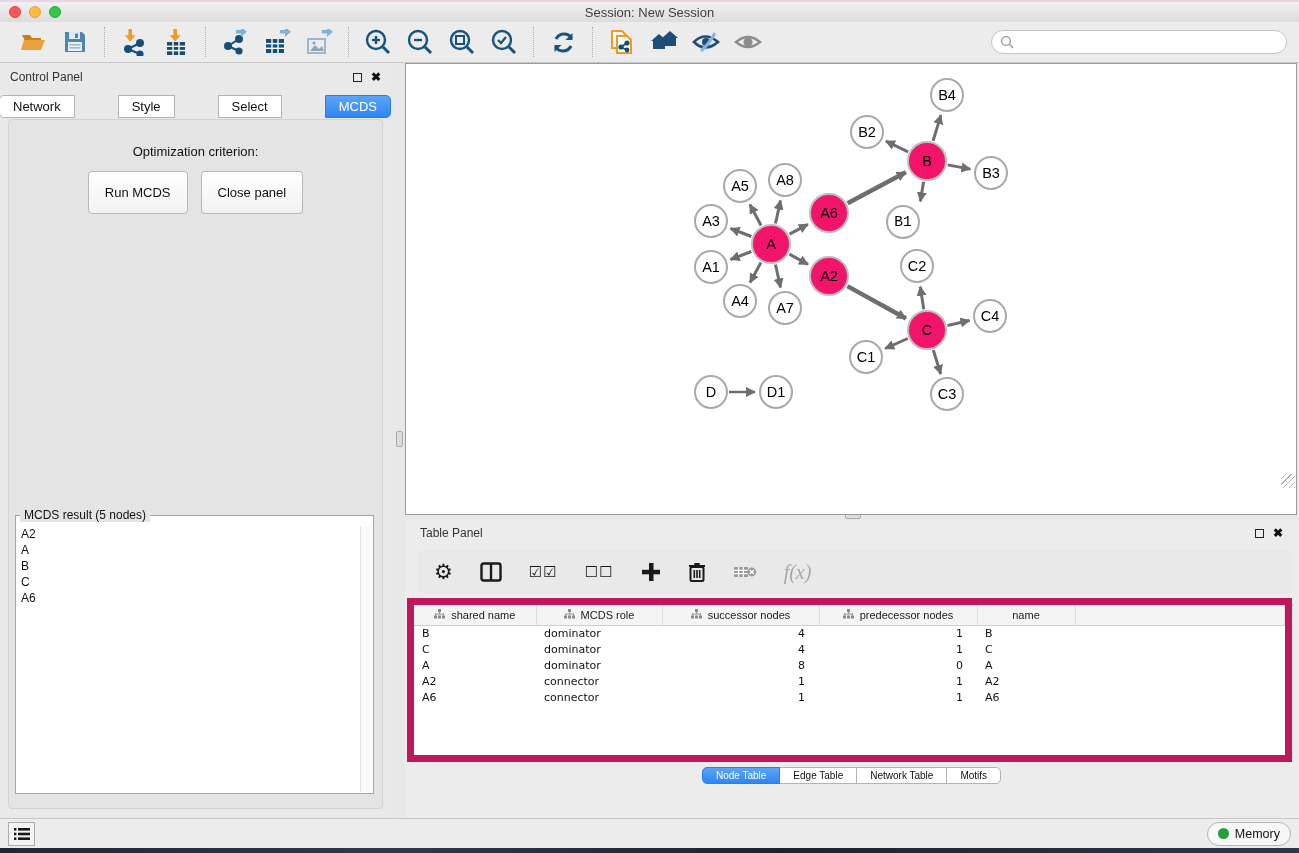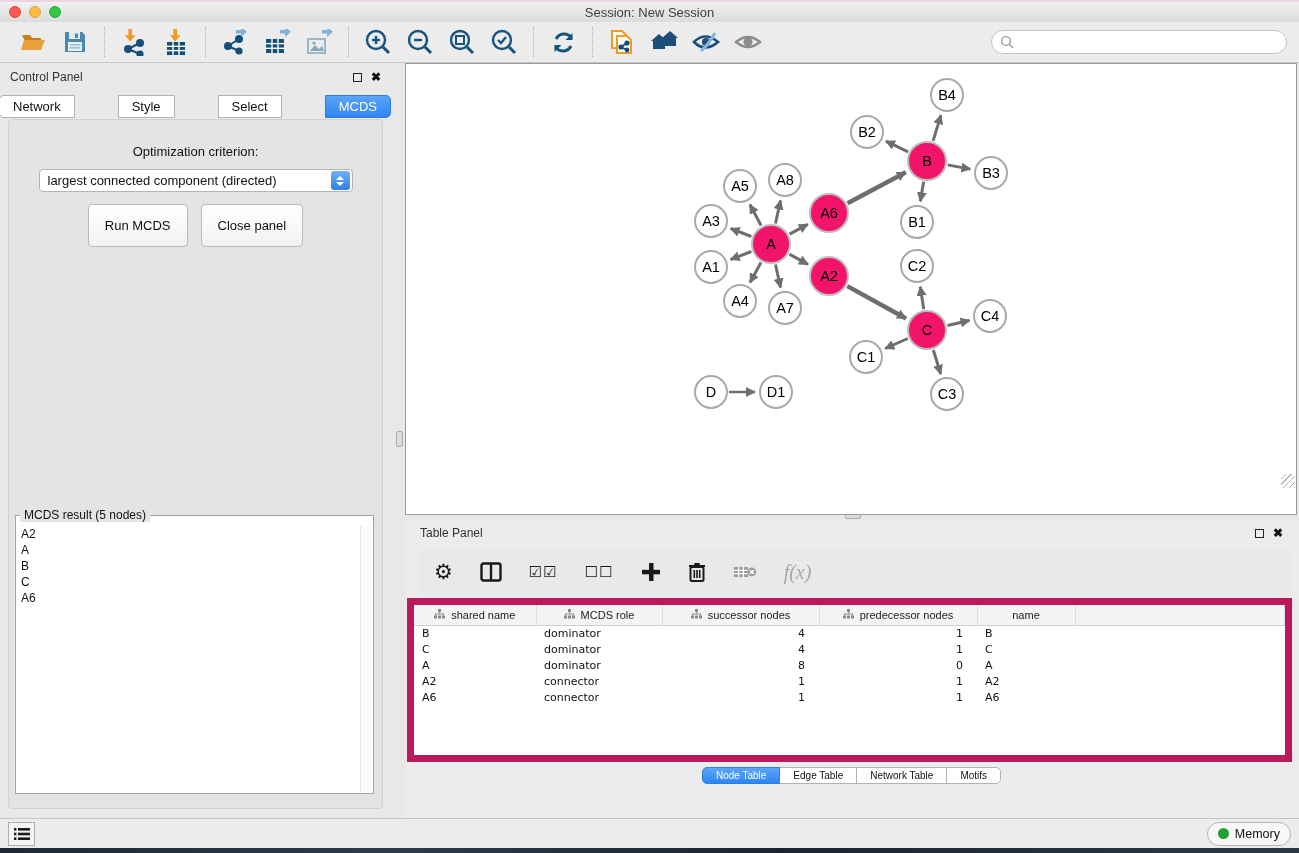--- a/index.html
+++ b/index.html
@@ -304,27 +304,20 @@
       </span>
     </div>
     <div class="seg-tabs" id="ctl-tabs">
         <div class="seg-tab">Network</div>
         <div class="seg-tab">Style</div>
         <div class="seg-tab">Select</div>
         <div class="seg-tab active">MCDS</div>
       </div>
     <div class="cp-body">
       <div class="opt-label">Optimization criterion:</div>
-      <div class="dropdown">
-        <span class="dd-text">largest connected component (directed)</span>
-        <span class="dd-spin">
-            <span class="dd-up"></span>
-            <span class="dd-dn"></span>
-          </span>
-      </div>
       <div class="btn-row">
         <button class="mac-btn">Run MCDS</button>
         <button class="mac-btn">Close panel</button>
       </div>
       <div class="groupbox">
         <div class="legend">MCDS result (5 nodes)</div>
         <div class="mcds-list" id="mcds-list">
             <div>A2</div>
             <div>A</div>
             <div>B</div>
@@ -371,21 +364,21 @@
       </svg>
       <div id="node-layer">
           <div class="gnode" style="left: 524px; top: 14px; width: 34px; height: 34px;">B4</div>
           <div class="gnode" style="left: 444px; top: 51px; width: 34px; height: 34px;">B2</div>
           <div class="gnode mcds" style="left: 501px; top: 77px; width: 40px; height: 40px; background: rgb(242, 19, 107);">B</div>
           <div class="gnode" style="left: 568px; top: 92px; width: 34px; height: 34px;">B3</div>
           <div class="gnode" style="left: 317px; top: 105px; width: 34px; height: 34px;">A5</div>
           <div class="gnode" style="left: 362px; top: 99px; width: 34px; height: 34px;">A8</div>
           <div class="gnode mcds" style="left: 403px; top: 129px; width: 40px; height: 40px; background: rgb(242, 19, 107);">A6</div>
           <div class="gnode" style="left: 288px; top: 140px; width: 34px; height: 34px;">A3</div>
-          <div class="gnode" style="left: 494px; top: 141px; width: 34px; height: 34px;">B1</div>
+          <div class="gnode" style="left: 480px; top: 141px; width: 34px; height: 34px; font-family: Liberation Mono, monospace;">B1</div>
           <div class="gnode mcds" style="left: 345px; top: 160px; width: 40px; height: 40px; background: rgb(242, 19, 107);">A</div>
           <div class="gnode" style="left: 288px; top: 186px; width: 34px; height: 34px;">A1</div>
           <div class="gnode" style="left: 494px; top: 185px; width: 34px; height: 34px;">C2</div>
           <div class="gnode mcds" style="left: 403px; top: 192px; width: 40px; height: 40px; background: rgb(242, 19, 107);">A2</div>
           <div class="gnode" style="left: 317px; top: 220px; width: 34px; height: 34px;">A4</div>
           <div class="gnode" style="left: 362px; top: 227px; width: 34px; height: 34px;">A7</div>
           <div class="gnode" style="left: 567px; top: 235px; width: 34px; height: 34px;">C4</div>
           <div class="gnode mcds" style="left: 501px; top: 246px; width: 40px; height: 40px; background: rgb(242, 19, 107);">C</div>
           <div class="gnode" style="left: 443px; top: 276px; width: 34px; height: 34px;">C1</div>
           <div class="gnode" style="left: 524px; top: 313px; width: 34px; height: 34px;">C3</div>

